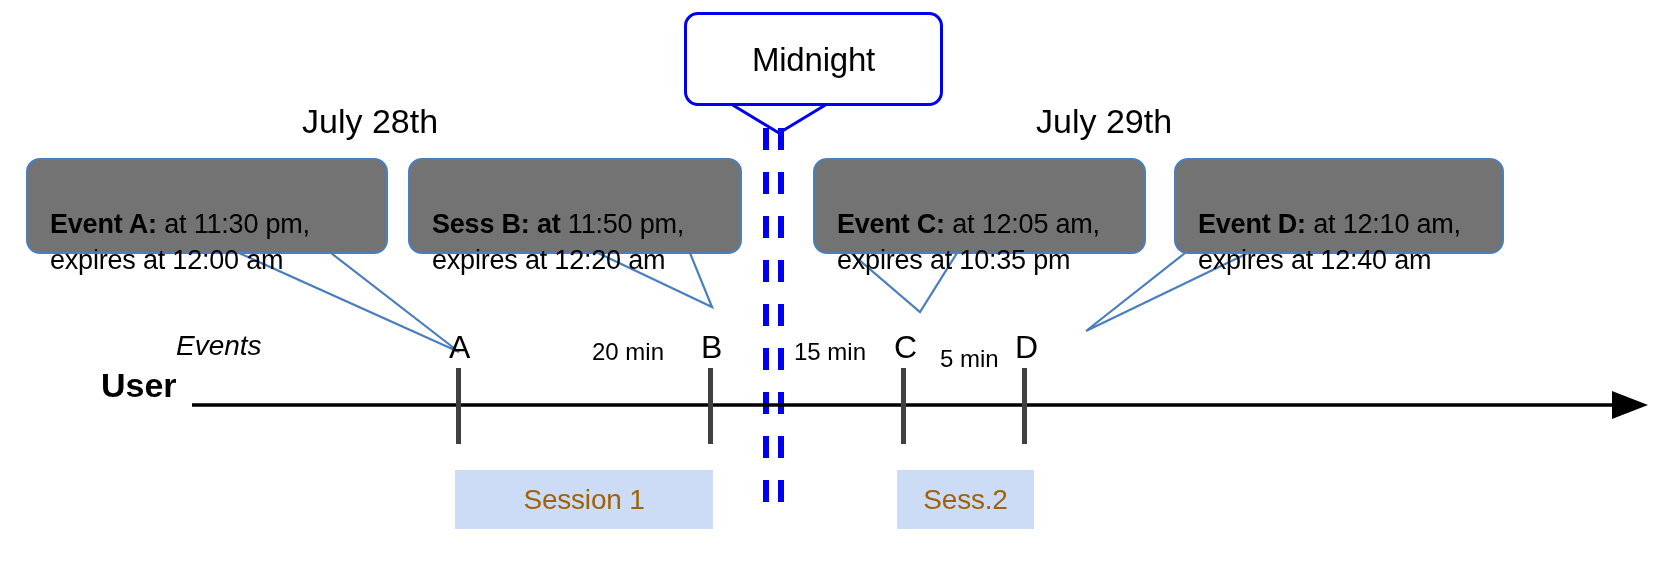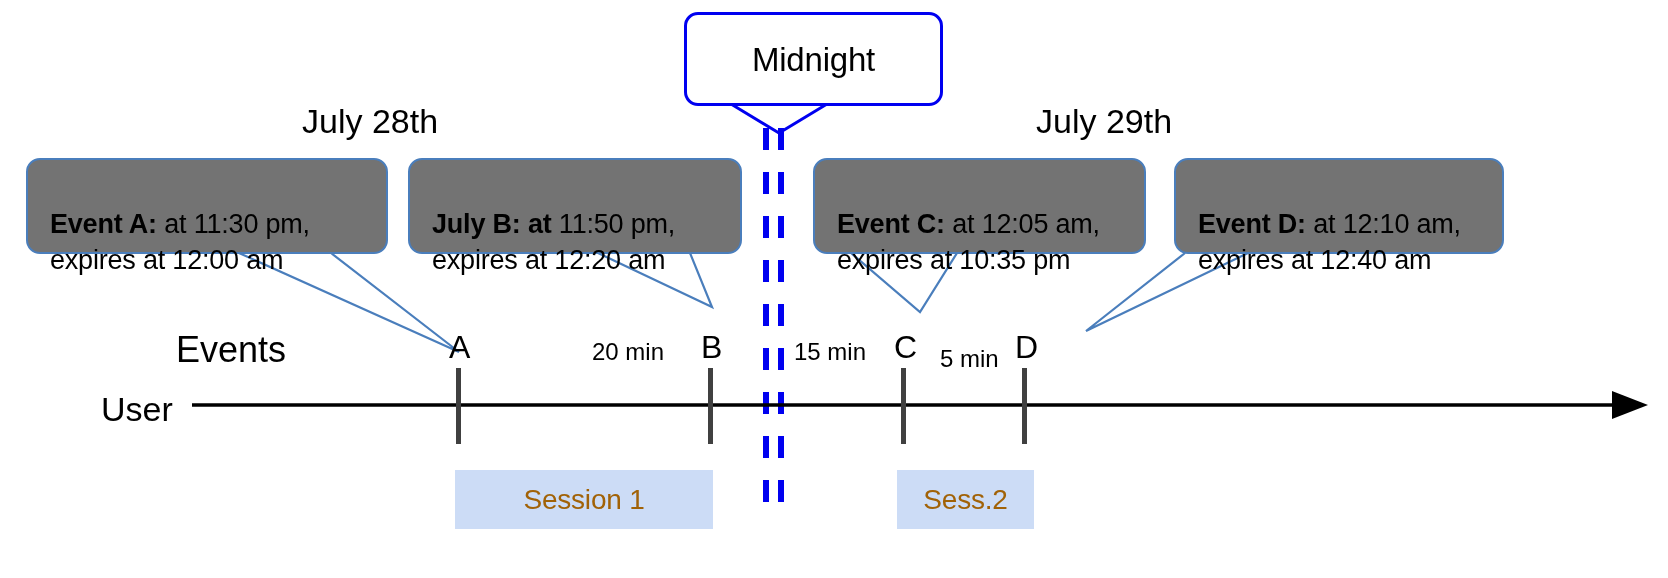--- a/index.html
+++ b/index.html
@@ -60,21 +60,21 @@
 
   
   .txt {
     position: absolute;
     color: #000000;
     white-space: nowrap;
     line-height: 1;
   }
   .date-label   { font-size: 34px; }
   .user-label   { font-size: 34px; }
-  .events-label { font-size: 36px; }
+  .events-label { font-size: 28px; font-style: italic; }
   .marker-label { font-size: 32px; }
   .min-label    { font-size: 24px; }
 
   
   .marker {
     position: absolute;
     width: 5px;
     background: #404040;
   }
 
@@ -133,36 +133,36 @@
 
   <div class="txt date-label" style="left:302px; top:104px;">July 28th</div>
   <div class="txt date-label" style="left:1036px; top:104px;">July 29th</div>
 
   <div class="callout" id="co-a" style="left:26px; top:158px; width:362px; height:96px;">
     <b>Event A:</b><span> at 11:30 pm,
 expires at 12:00 am</span>
   </div>
 
   <div class="callout" id="co-b" style="left:408px; top:158px; width:334px; height:96px;">
-    <b>July B: at</b><span> 11:50 pm,
+    <b>Sess B: at</b><span> 11:50 pm,
 expires at 12:20 am</span>
   </div>
 
   <div class="callout" id="co-c" style="left:813px; top:158px; width:333px; height:96px;">
     <b>Event C:</b><span> at 12:05 am,
 expires at 10:35 pm</span>
   </div>
 
   <div class="callout" id="co-d" style="left:1174px; top:158px; width:330px; height:96px;">
     <b>Event D:</b><span>  at 12:10 am,
 expires at 12:40 am</span>
   </div>
 
   <div class="txt events-label" style="left:176px; top:332px;">Events</div>
-  <div class="txt user-label" style="left:101px; top:392px;">User</div>
+  <div class="txt user-label" style="left:101px; top:368px;font-weight:bold;">User</div>
 
   <div class="txt marker-label" style="left:449px; top:331px;">A</div>
   <div class="txt marker-label" style="left:701px; top:331px;">B</div>
   <div class="txt marker-label" style="left:894px; top:331px;">C</div>
   <div class="txt marker-label" style="left:1015px; top:331px;">D</div>
 
   <div class="txt min-label" style="left:592px; top:340px;">20 min</div>
   <div class="txt min-label" style="left:794px; top:340px;">15 min</div>
   <div class="txt min-label" style="left:940px; top:347px;">5 min</div>
 

